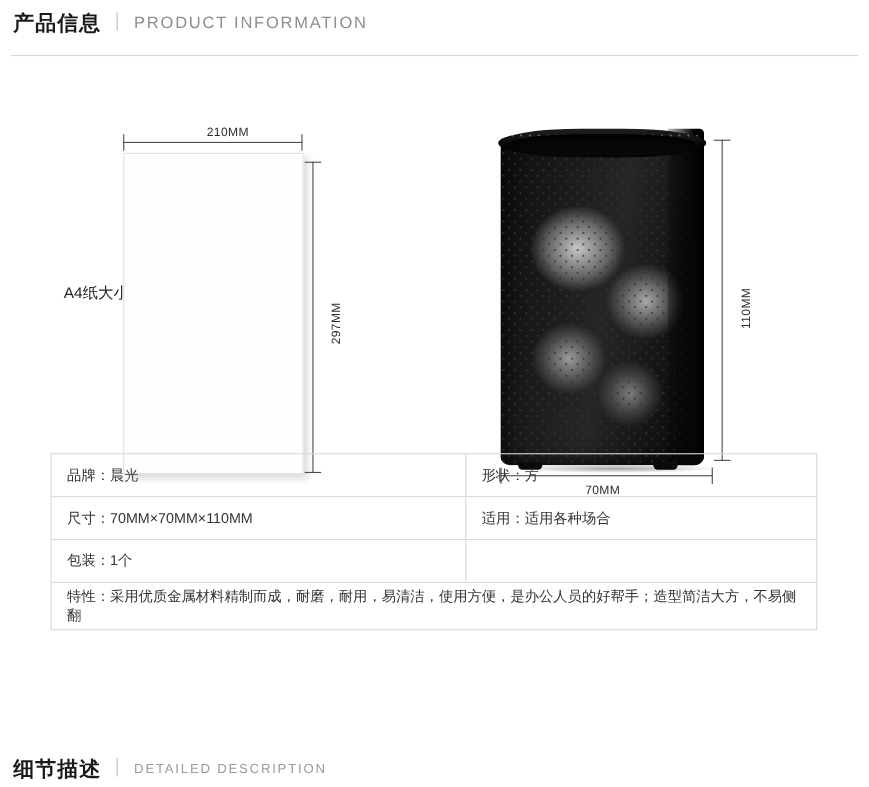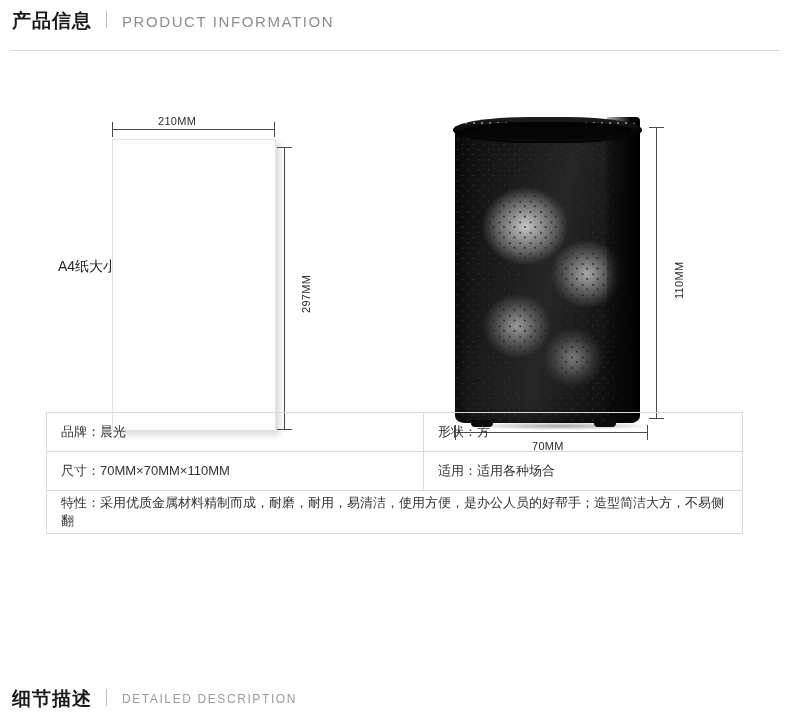--- a/index.html
+++ b/index.html
@@ -92,21 +92,21 @@
   .dim-text.vert {
     transform: rotate(-90deg);
     transform-origin: 0 0;
     white-space: nowrap;
   }
 
   
   #a4-top-line { left: 112px; top: 78px; width: 163px; height: 1px; }
   #a4-top-tick-l { left: 112px; top: 71px; width: 1px; height: 15px; }
   #a4-top-tick-r { left: 274px; top: 71px; width: 1px; height: 15px; }
-  #a4-top-text { left: 158px; top: 64px; }
+  #a4-top-text { left: 188px; top: 64px; }
 
   
   #a4-right-line { left: 284px; top: 96px; width: 1px; height: 283px; }
   #a4-right-tick-t { left: 277px; top: 96px; width: 15px; height: 1px; }
   #a4-right-tick-b { left: 277px; top: 378px; width: 15px; height: 1px; }
   #a4-right-text { left: 300px; top: 262px; }
 
   
   #bin-right-line { left: 656px; top: 76px; width: 1px; height: 292px; }
   #bin-right-tick-t { left: 649px; top: 76px; width: 15px; height: 1px; }
@@ -334,20 +334,24 @@
   <tbody>
     <tr>
       <td class="col-a">品牌：晨光</td>
       <td>形状：方</td>
     </tr>
     <tr>
       <td class="col-a">尺寸：70MM×70MM×110MM</td>
       <td>适用：适用各种场合</td>
     </tr>
     <tr>
+      <td class="col-a">包装：1个</td>
+      <td></td>
+    </tr>
+    <tr>
       <td class="feature" colspan="2">特性：采用优质金属材料精制而成，耐磨，耐用，易清洁，使用方便，是办公人员的好帮手；造型简洁大方，不易侧翻</td>
     </tr>
   </tbody>
 </table>
 
 <div class="bottom-header">
   <span class="cn">细节描述</span>
   <span class="bar"></span>
   <span class="en">DETAILED DESCRIPTION</span>
 </div>

